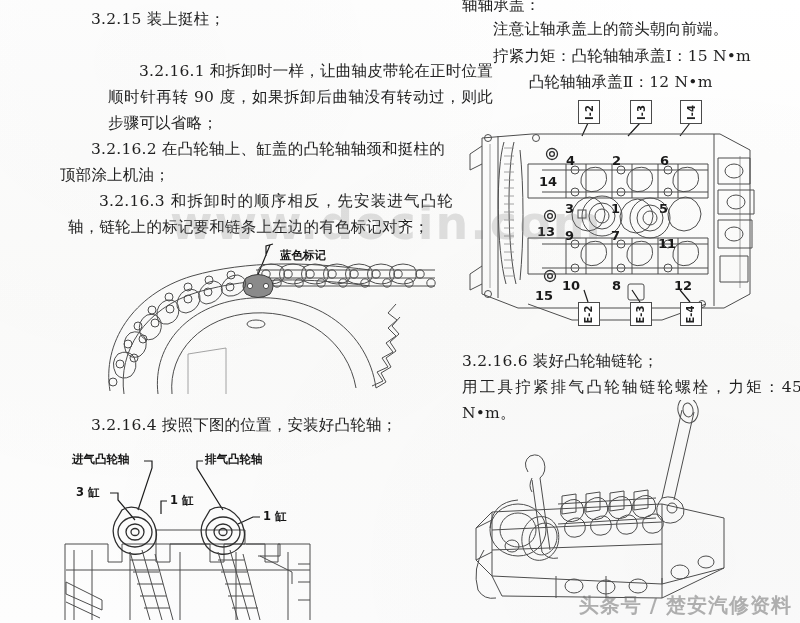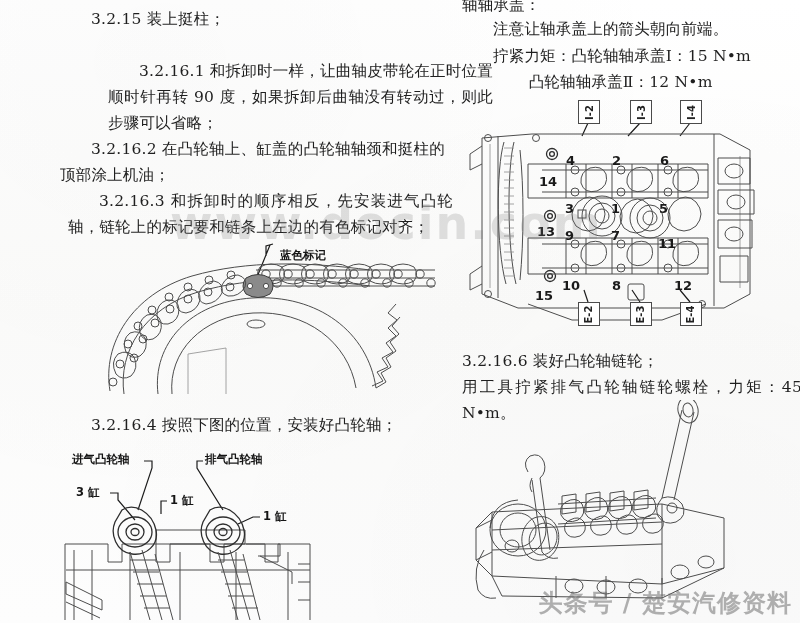--- a/index.html
+++ b/index.html
@@ -54,21 +54,21 @@
     color: rgba(120,120,120,0.22);
     letter-spacing: 2px;
     white-space: nowrap;
     pointer-events: none;
     user-select: none;
   }
   #watermark-footer {
     position: absolute;
     right: 8px;
     bottom: 4px;
-    font-size: 24px;
+    font-size: 20px;
     font-family: "DejaVu Sans", "Liberation Sans", sans-serif;
     font-weight: 700;
     color: rgba(105,105,105,0.52);
     letter-spacing: 1px;
     white-space: nowrap;
     user-select: none;
   }
 
   
   .figure { position: absolute; }

